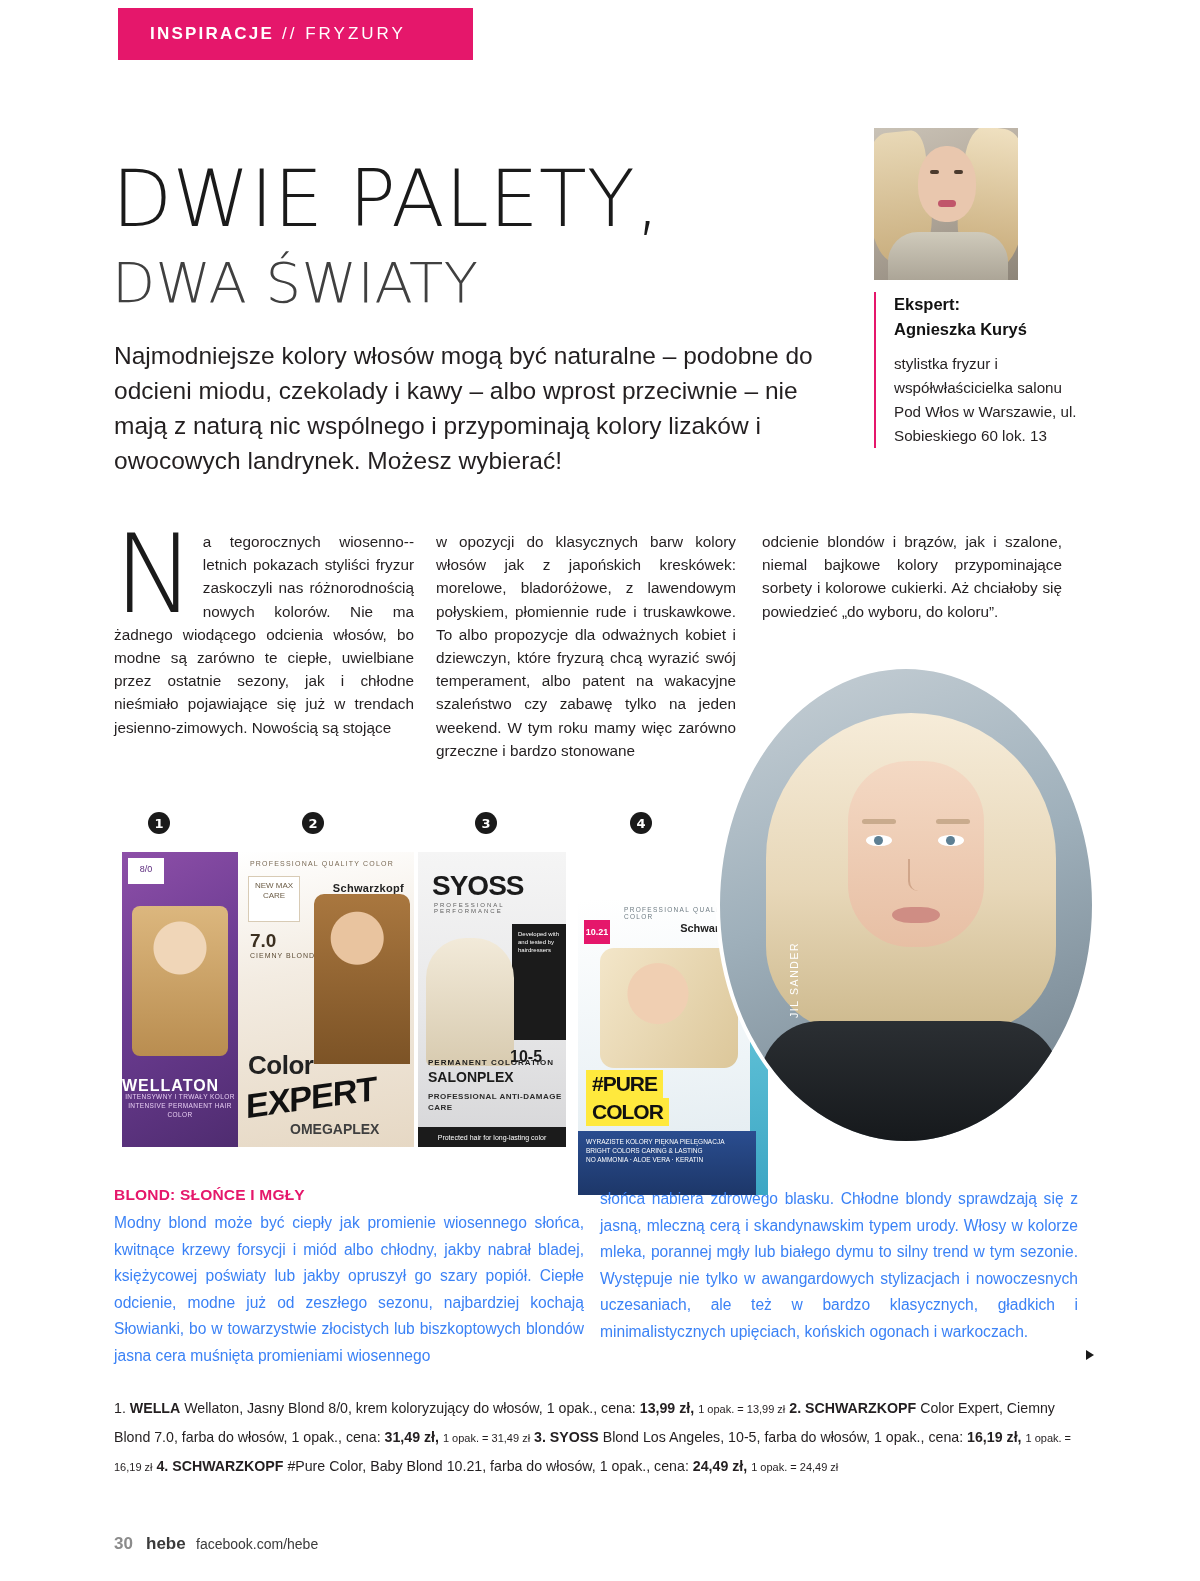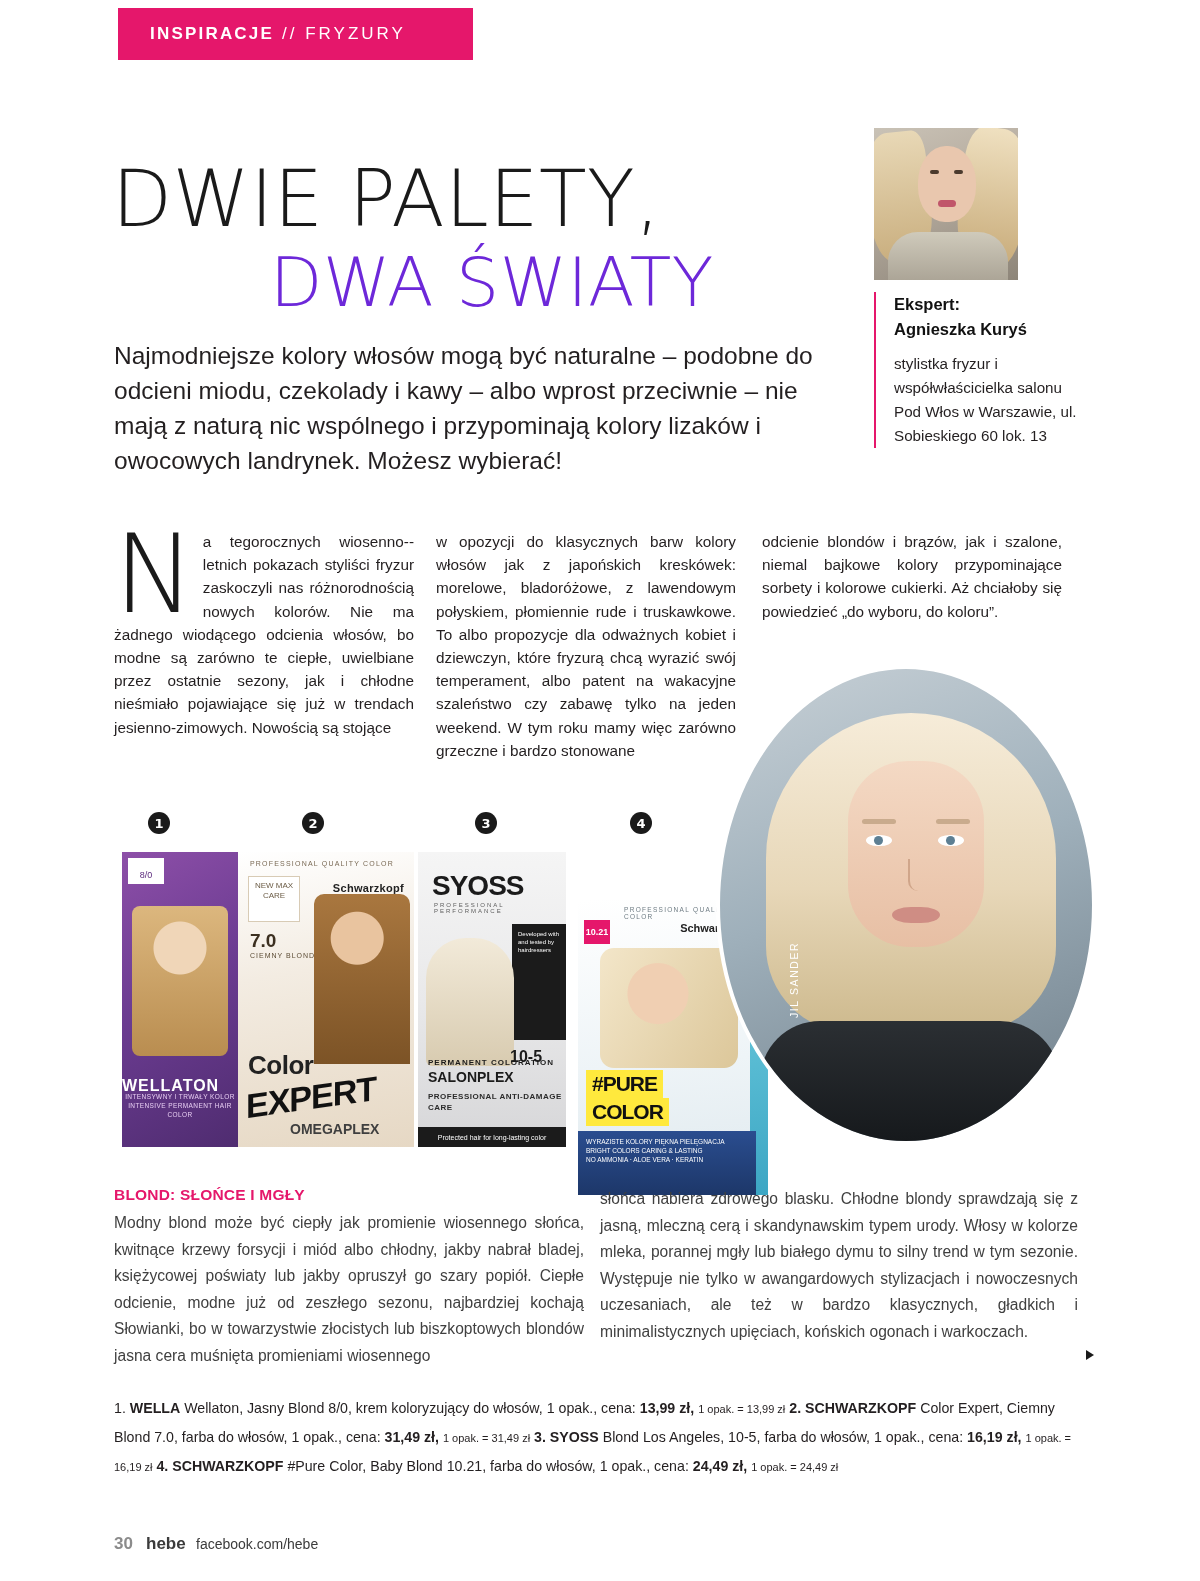--- a/index.html
+++ b/index.html
@@ -51,27 +51,26 @@
   .headline .l1 {
     font-size: 78px;
     line-height: 82px;
     font-weight: 300;
     letter-spacing: 0.5px;
     color: #1a1a1a;
     font-family: "DejaVu Sans", sans-serif;
     font-stretch: normal;
   }
   .headline .l2 {
-    font-size: 68px;
+    font-size: 56px;
     line-height: 86px;
     font-weight: 300;
     letter-spacing: 0.5px;
-    color: #6d28d9;
+    color: #404040;
     font-family: "DejaVu Sans", sans-serif;
-    text-align: center;
   }
 
   
   .lead {
     position: absolute;
     left: 114px;
     top: 338px;
     width: 740px;
     font-size: 24.5px;
     line-height: 35px;
@@ -171,21 +170,21 @@
   .n1 { left: 148px; top: 812px; }
   .n2 { left: 302px; top: 812px; }
   .n3 { left: 475px; top: 812px; }
   .n4 { left: 630px; top: 812px; }
 
   
   .prod { position: absolute; }
 
   .p1 { left: 122px; top: 852px; width: 116px; height: 295px;
         background: linear-gradient(150deg,#8d4fa8 0%,#6c3c92 45%,#4f2c70 100%); }
-  .p1 .head { position:absolute; left:6px; top:6px; width:36px; height:26px; background:#fff; font-size:9px; color:#5b2a7d; text-align:center; line-height:11px; padding-top:12px; box-sizing:border-box;}
+  .p1 .head { position:absolute; left:6px; top:6px; width:36px; height:26px; background:#fff; font-size:9px; color:#5b2a7d; text-align:center; line-height:11px; padding-top:6px; box-sizing:border-box;}
   .p1 .model { position:absolute; left:10px; top:54px; width:96px; height:150px;
         background: radial-gradient(circle at 50% 28%, #f0d6b8 0 26px, rgba(0,0,0,0) 27px),
                     linear-gradient(180deg,#dcb77e,#b98d50); border-radius: 8px; }
   .p1 .brand { position:absolute; left:0; right:0; bottom:52px; text-align:left; color:#fff; font-size:16px; font-weight:bold; letter-spacing:1px;}
   .p1 .sub { position:absolute; left:0; right:0; bottom:28px; text-align:center; color:#e7cdf2; font-size:6.5px; letter-spacing:0.4px; line-height:9px;}
 
   .p2 { left: 238px; top: 852px; width: 176px; height: 295px;
         background: linear-gradient(170deg,#ffffff 0%,#f3ece2 40%,#e6d8c4 100%); }
   .p2 .tag { position:absolute; top:8px; left:12px; font-size:7px; letter-spacing:1.2px; color:#7a6a55;}
   .p2 .newbadge { position:absolute; left:10px; top:24px; width:52px; height:46px; background:#fff; border:1px solid #d8cbb5; font-size:8px; color:#6b5c46; text-align:center; line-height:10px; padding-top:4px; box-sizing:border-box;}
@@ -292,21 +291,21 @@
     top: 1186px;
     font-size: 15.5px;
     font-weight: bold;
     color: #e5176b;
     letter-spacing: 0.2px;
   }
   .blond-col {
     position: absolute;
     font-size: 15.6px;
     line-height: 26.6px;
-    color: #404040;
+    color: #3b82f6;
     text-align: justify;
   }
   .bc1 { left: 114px; top: 1210px; width: 470px; }
   .bc2 { left: 600px; top: 1186px; width: 478px; }
 
   .arrow {
     position: absolute;
     left: 1086px;
     top: 1350px;
     width: 0; height: 0;

